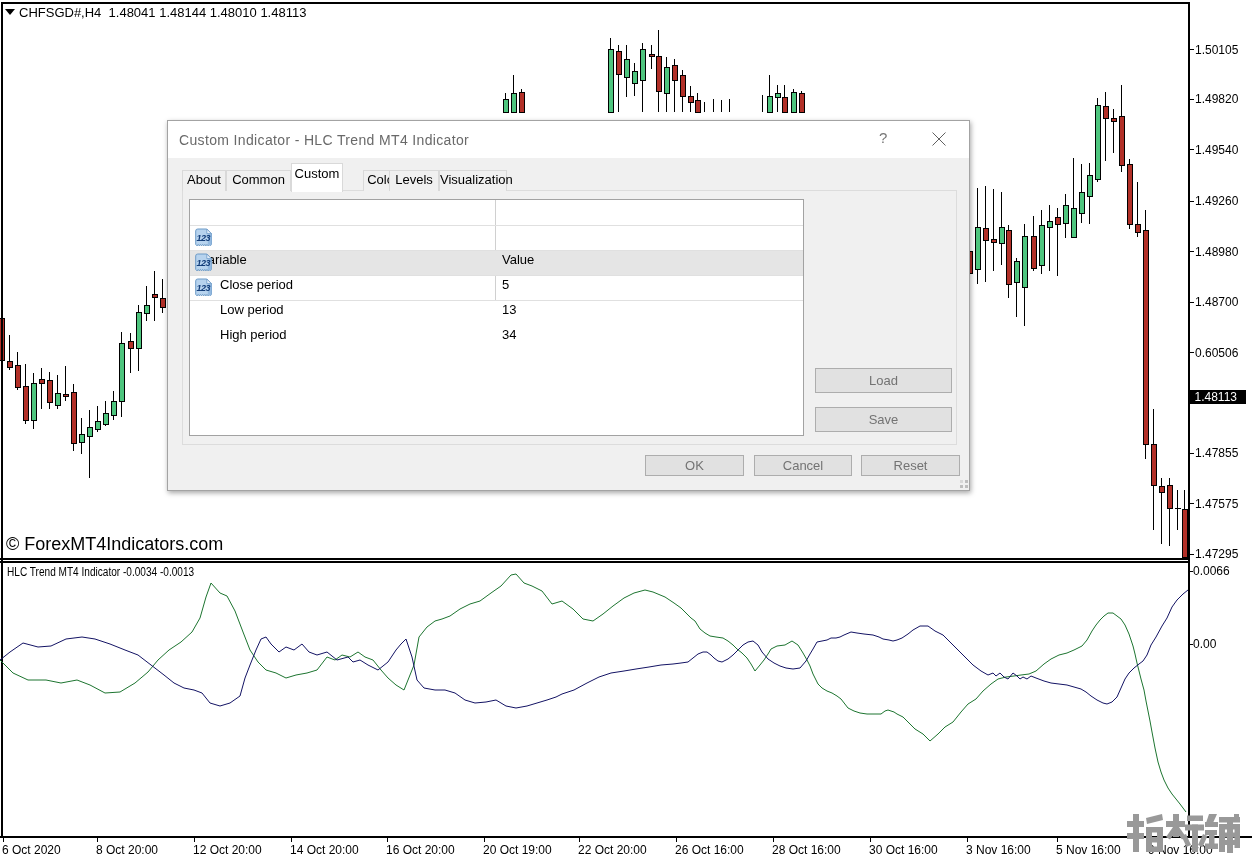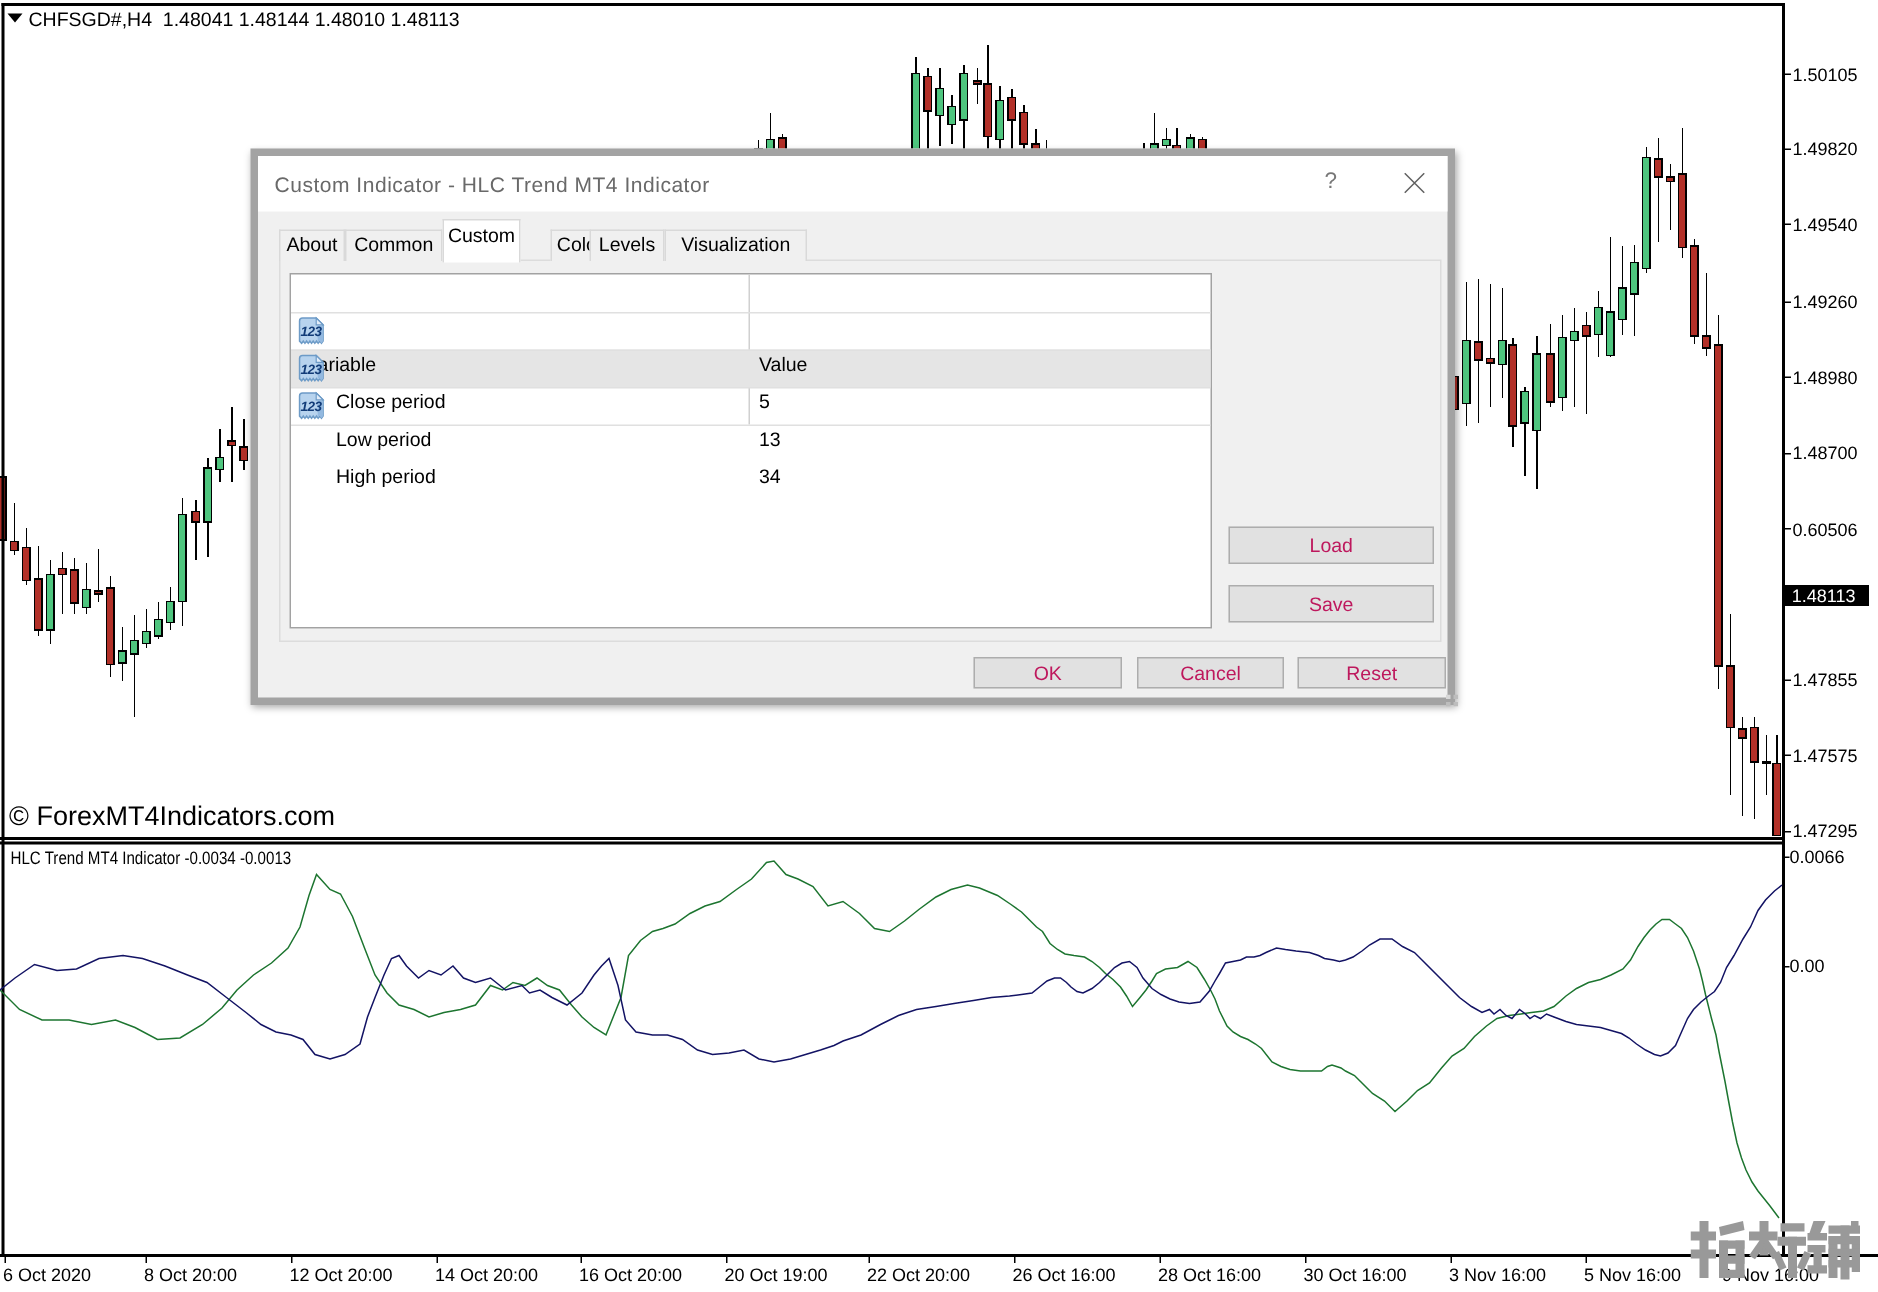--- a/index.html
+++ b/index.html
@@ -23,35 +23,35 @@
 .ptick { position:absolute; left:1188px; width:6px; height:1px; background:#000; }
 #pricebox { position:absolute; left:1190px; top:390px; width:56px; height:14px; background:#000; color:#fff; font-size:12px; line-height:14px; padding-left:4.5px; }
 .dlabel { position:absolute; top:842.5px; font-size:12px; color:#000; }
 .dtick { position:absolute; top:837.5px; width:1px; height:4.5px; background:#000; }
 .ilabel { position:absolute; left:1193px; font-size:12px; color:#000; }
 .itick { position:absolute; left:1188px; width:5px; height:1px; background:#000; }
 
 #watermark { position:absolute; left:1127px; top:814px; }
 
 
-#dlg { position:absolute; left:167px; top:99px; width:803px; height:371px; background:#f0f0f0; border:5px solid #a3a3a3; box-shadow:1px 2px 5px rgba(0,0,0,0.35);padding-left:36px; }
+#dlg { position:absolute; left:167px; top:120px; width:803px; height:371px; background:#f0f0f0; border:1px solid #a3a3a3; box-shadow:1px 2px 5px rgba(0,0,0,0.35);padding-left:36px; }
 #titlebar { position:absolute; left:0; top:0; width:100%; height:37px; background:#fff; }
 #dtitle { position:absolute; left:11px; top:11px; font-size:14px; letter-spacing:0.35px; color:#696969; }
 #dhelp { position:absolute; left:711px; top:8px; font-size:15px; color:#777; }
 #dclose { position:absolute; left:764px; top:11px; }
 .tab { position:absolute; top:49px; height:21px; background:#f0f0f0; border:1px solid #d9d9d9; border-bottom:none; font-size:13px; color:#000; text-align:center; line-height:17px; z-index:2; }
 #tab-active { top:42px; height:29px; background:#fff; line-height:20px; z-index:4; }
 #tabpane { position:absolute; left:14px; top:69px; width:775px; height:255px; background:#f0f0f0; border:1px solid #dcdcdc; z-index:1; }
 #ptable { position:absolute; left:21px; top:78px; width:615px; height:237px; background:#fff; border:1px solid #a2a2a2; z-index:3; }
 #coldiv { position:absolute; left:305px; top:0px; width:1px; height:100px; background:#d0d0d0; }
 .hrow { position:absolute; left:0; width:100%; height:1px; background:#e0e0e0; }
 .rowhl { position:absolute; left:0; top:50px; width:100%; height:25px; background:#e5e5e5; }
 .tcell { position:absolute; font-size:13px; color:#000;margin-top:47px; }
 .ic { position:absolute; left:4px; }
-.btn { position:absolute; background:#e1e1e1; border:1px solid #adadad; font-size:13px; color:#be185d; text-align:center; z-index:3; }
+.btn { position:absolute; background:#e1e1e1; border:1px solid #adadad; font-size:13px; color:#737373; text-align:center; z-index:3; }
 #grip { position:absolute; left:792px; top:359px; width:8px; height:8px; z-index:5; }
 </style></head>
 <body>
 <div id="stage">
   <svg class="abs" style="left:0;top:0" width="1189" height="558" shape-rendering="crispEdges">
 <line x1="1.5" y1="313" x2="1.5" y2="360" stroke="#000" stroke-width="1"></line>
 <rect x="-1" y="318" width="5" height="42" fill="#b23028" stroke="#000" stroke-width="1"></rect>
 <line x1="9.5" y1="335" x2="9.5" y2="370" stroke="#000" stroke-width="1"></line>
 <rect x="7" y="361" width="5" height="6" fill="#b23028" stroke="#000" stroke-width="1"></rect>
 <line x1="17.5" y1="352" x2="17.5" y2="390" stroke="#000" stroke-width="1"></line>
@@ -314,21 +314,21 @@
     <div id="dtitle">Custom Indicator - HLC Trend MT4 Indicator</div>
     <div id="dhelp">?</div>
     <svg id="dclose" width="14" height="14">
         <path d="M0.5 0.5 L13.5 13.5 M13.5 0.5 L0.5 13.5" stroke="#606060" stroke-width="1" fill="none"></path>
       </svg>
     <div class="tab" style="left:14px; width:44px;">About</div>
     <div class="tab" style="left:58px; width:65px;">Common</div>
     <div class="tab" id="tab-active" style="left:123px; width:52px;">Custom</div>
     <div class="tab" style="left:175px; width:46px;margin-left:20px;">Colors</div>
     <div class="tab" style="left:221px; width:50px;">Levels</div>
-    <div class="tab" style="left:271px; width:95px;">Visualization</div>
+    <div class="tab" style="left:271px; width:68px;">Visualization</div>
     <div id="tabpane"></div>
     <div id="ptable">
       <div id="coldiv"></div>
       <div class="hrow" style="top:25px"></div>
       <div class="rowhl"></div>
       <div class="hrow" style="top:50px"></div>
       <div class="hrow" style="top:75px"></div>
       <div class="hrow" style="top:100px"></div>
       <div class="tcell" style="left:10px; top:5px;">Variable</div>
       <div class="tcell" style="left:312px; top:5px;">Value</div>

